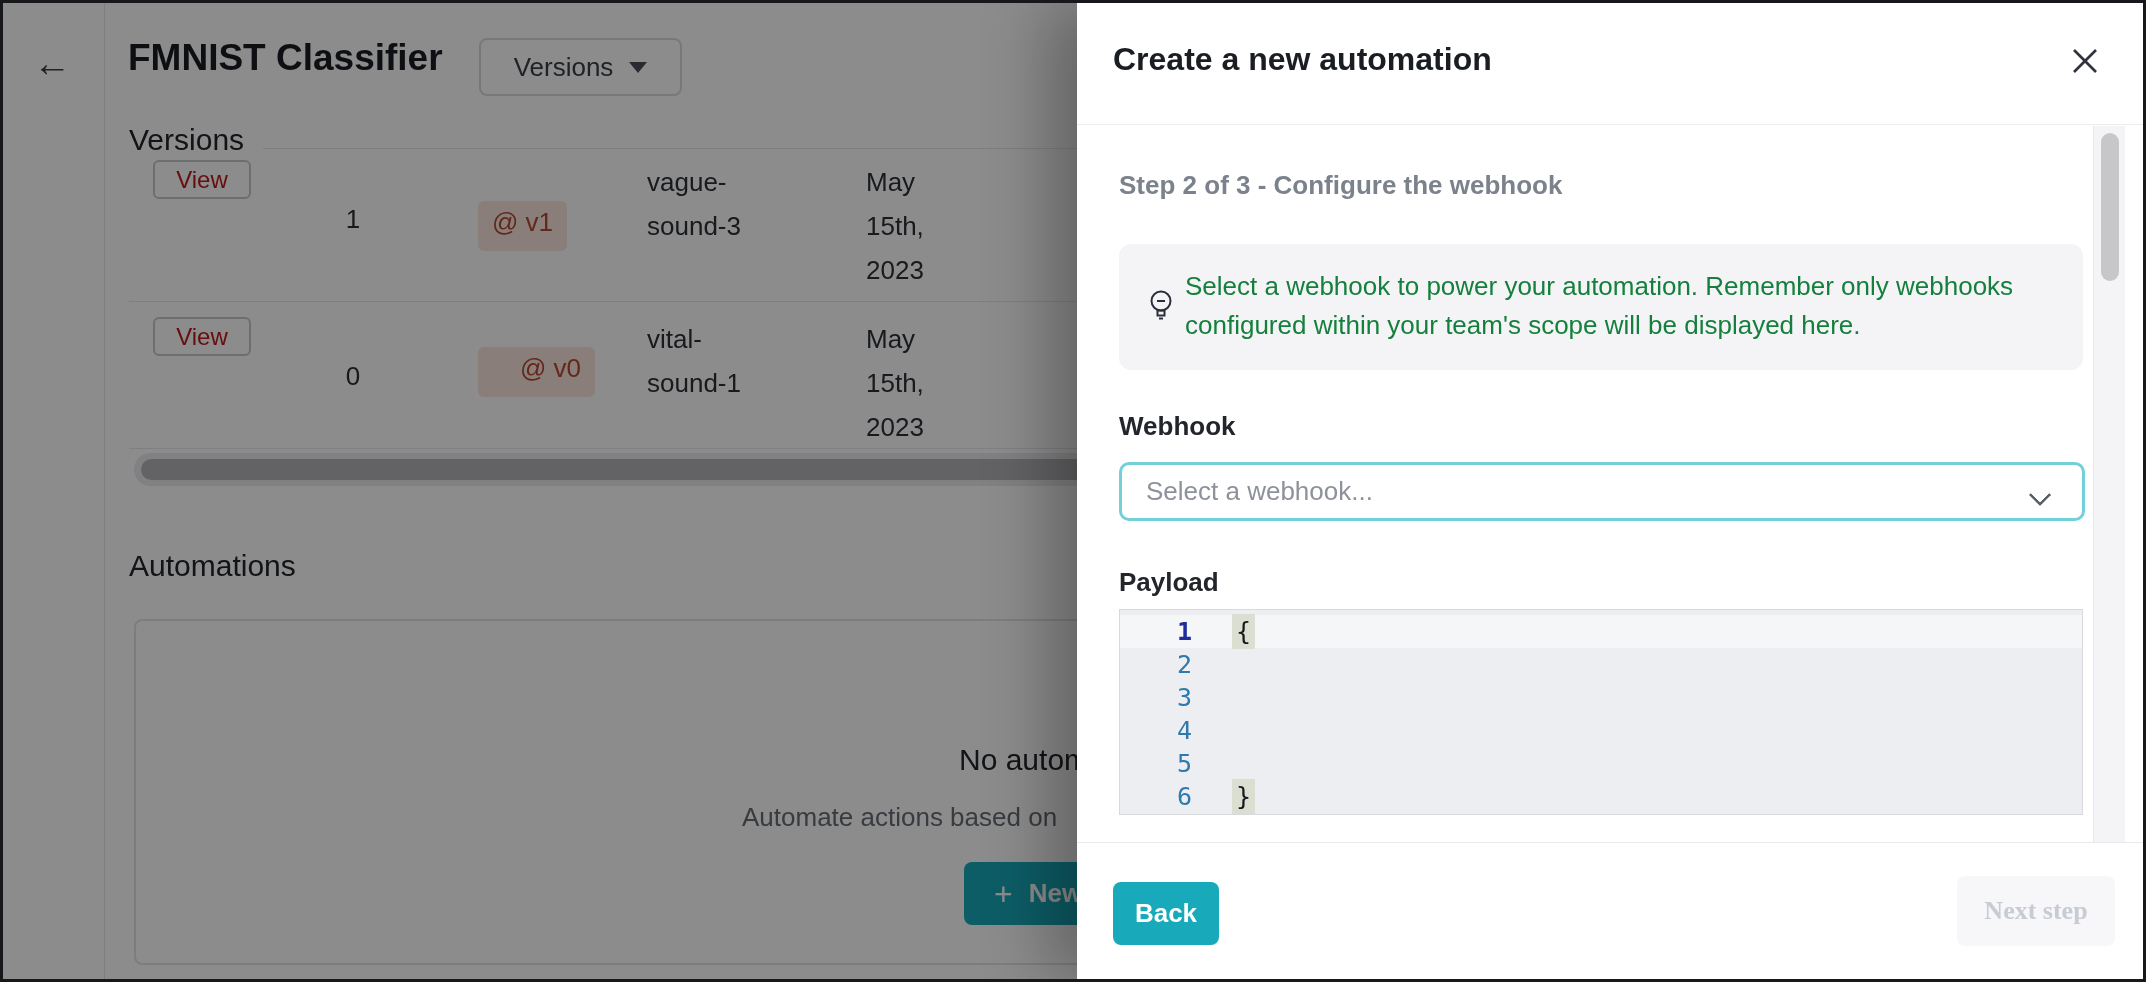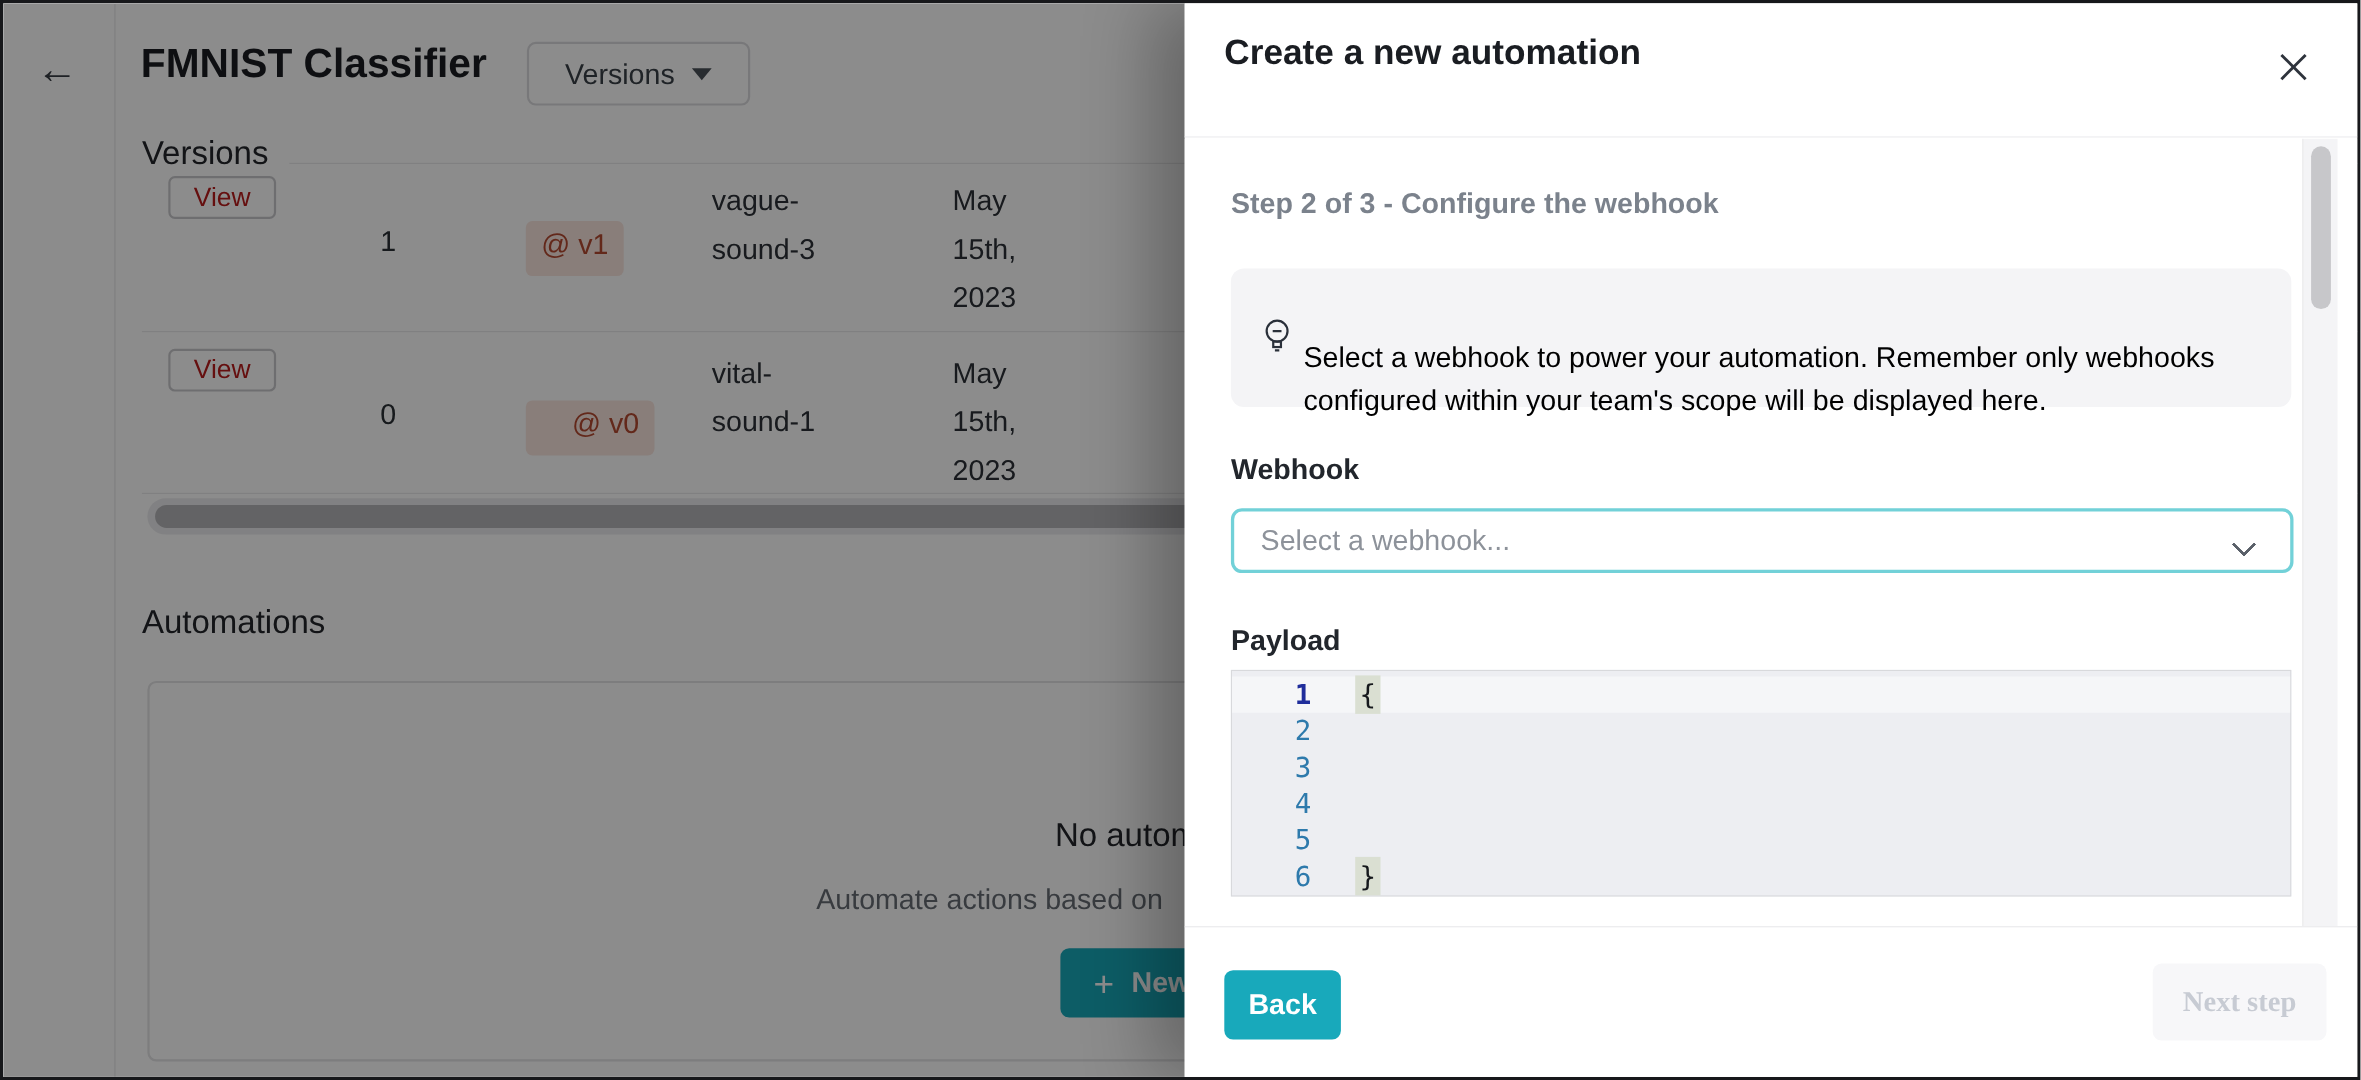--- a/index.html
+++ b/index.html
@@ -37,27 +37,27 @@
   .empty-sub{position:absolute;left:739px;top:799px;font-size:26px;color:#666c74;white-space:nowrap;}
   .new-btn{position:absolute;left:961px;top:859px;height:63px;padding:0 30px;border-radius:8px;background:#18a9bb;
     color:#fff;font-size:26px;font-weight:600;display:flex;align-items:center;gap:16px;white-space:nowrap;cursor:pointer;}
   .plus-ic{font-size:32px;font-weight:300;line-height:1;}
   
   .overlay{position:absolute;inset:0;background:rgba(0,0,0,0.45);}
   
   .drawer{position:absolute;top:0;bottom:0;right:0;width:1066px;background:#fff;
     box-shadow:-30px 0 60px rgba(0,0,0,0.28);}
   .d-header{position:absolute;left:0;right:0;top:0;height:122px;border-bottom:1px solid #ececee;background:#fff;}
-  .d-title{position:absolute;left:36px;top:26px;font-size:32px;font-weight:700;color:#1a1d22;}
+  .d-title{position:absolute;left:36px;top:38px;font-size:32px;font-weight:700;color:#1a1d22;}
   .close-btn{position:absolute;right:36px;top:36px;width:44px;height:44px;display:flex;align-items:center;justify-content:center;cursor:pointer;}
   .d-body{position:absolute;left:0;right:0;top:123px;bottom:137px;overflow:hidden;background:#fff;}
   .step-text{position:absolute;left:42px;top:44px;font-size:26px;font-weight:600;color:#7b828c;}
   .infobox{position:absolute;left:42px;top:118px;width:964px;height:126px;background:#f4f4f6;border-radius:12px;}
   .bulb{position:absolute;left:28px;top:44px;}
-  .info-text{position:absolute;left:66px;right:40px;top:23px;font-size:26px;line-height:39px;color:#000000;margin-top:39px;}
+  .info-text{position:absolute;left:66px;right:40px;top:23px;font-size:26px;line-height:39px;color:#15803d;}
   .field-label{position:absolute;left:42px;font-size:26px;font-weight:600;color:#22262c;text-align:center;}
   .select{position:absolute;left:42px;top:336px;width:966px;height:59px;border:3px solid #72d1d8;border-radius:10px;
     background:#fff;display:flex;align-items:center;cursor:pointer;}
   .select .ph{margin-left:24px;font-size:26px;color:#8d929a;}
   .chev{position:absolute;right:34px;top:22px;width:16px;height:16px;border-right:3px solid #5a6069;border-bottom:3px solid #5a6069;
     transform:rotate(45deg);border-radius:1px;}
   .editor{position:absolute;left:42px;top:483px;width:964px;height:206px;background:#edeef2;border:1px solid #d8d9dc;
     font-family:"DejaVu Sans Mono",monospace;font-size:25px;padding-top:5px;cursor:text;}
   .ed-row{display:flex;height:33px;line-height:33px;align-items:center;}
   .ed-row.active{background:rgba(255,255,255,0.45);}
@@ -93,21 +93,21 @@
 
     <div class="view-btn" style="top:157px;">View</div>
     <div class="ver-num" style="top:201px;">1</div>
     <div class="ver-badge" style="top:198px;">@ v1</div>
     <div class="ver-name" style="top:157px;">vague-sound-3</div>
     <div class="ver-date" style="top:157px;">May 15th, 2023</div>
     <div class="row-sep" style="top:298px;"></div>
 
     <div class="view-btn" style="top:314px;">View</div>
     <div class="ver-num" style="top:358px;">0</div>
-    <div class="ver-badge" style="top:361px;padding-left:42px;">@ v0</div>
+    <div class="ver-badge" style="top:344px;padding-left:42px;">@ v0</div>
     <div class="ver-name" style="top:314px;">vital-sound-1</div>
     <div class="ver-date" style="top:314px;">May 15th, 2023</div>
     <div class="row-sep" style="top:445px;"></div>
 
     <div class="hscroll-track">
       <div class="hscroll-thumb"></div>
     </div>
 
     <div class="sec-head" style="left:126px;top:546px;">Automations</div>
     <div class="card"></div>

